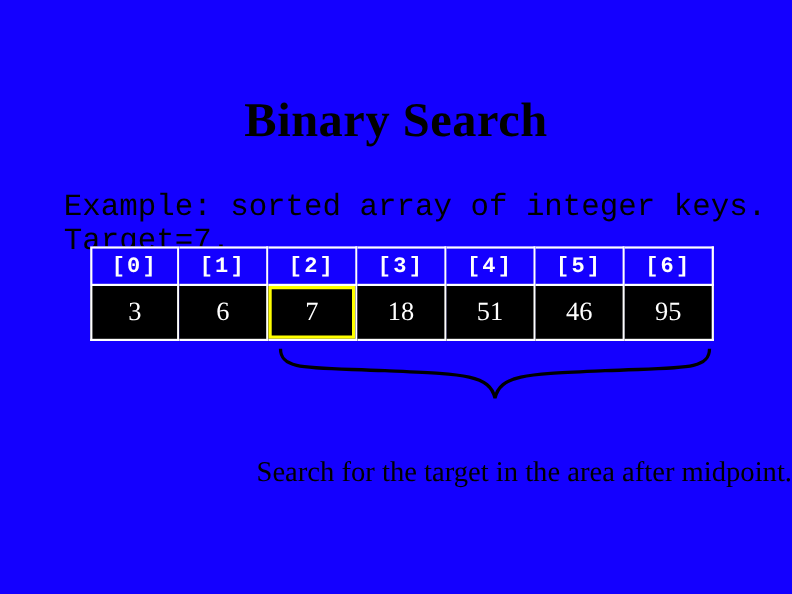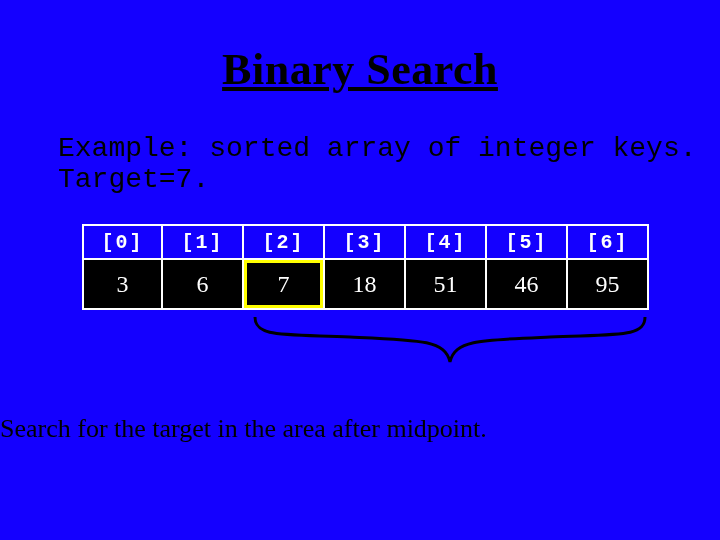--- a/index.html
+++ b/index.html
@@ -6,23 +6,22 @@
   html, body { width: 720px; height: 540px; }
   body {
     background: #1400ff;
     font-family: "Times New Roman", Times, serif;
     color: #000;
     position: relative;
   }
   .title {
     text-align: center;
     font-size: 44px;
-    padding-top: 44px;
+    padding-top: 84px;
     letter-spacing: 0.5px;
-    text-decoration: underline;
   }
   .subtitle {
     font-size: 28px;
     padding: 38px 0 0 58px;
     font-family: Liberation Mono, monospace;
   }
   .array-wrap {
     position: absolute;
     left: 82px;
     top: 224px;
@@ -71,21 +70,21 @@
     left: 250px;
     top: 312px;
     width: 400px;
     height: 60px;
   }
   .caption {
     position: absolute;
     left: 0;
     right: 0;
     top: 414px;
-    text-align: left;
+    text-align: right;
     font-size: 26px;
   }
 </style>
 </head>
 <body>
 
 <h1 class="title">Binary Search</h1>
 <p class="subtitle">Example: sorted array of integer keys.  Target=7.</p>
 
 <div class="array-wrap">

